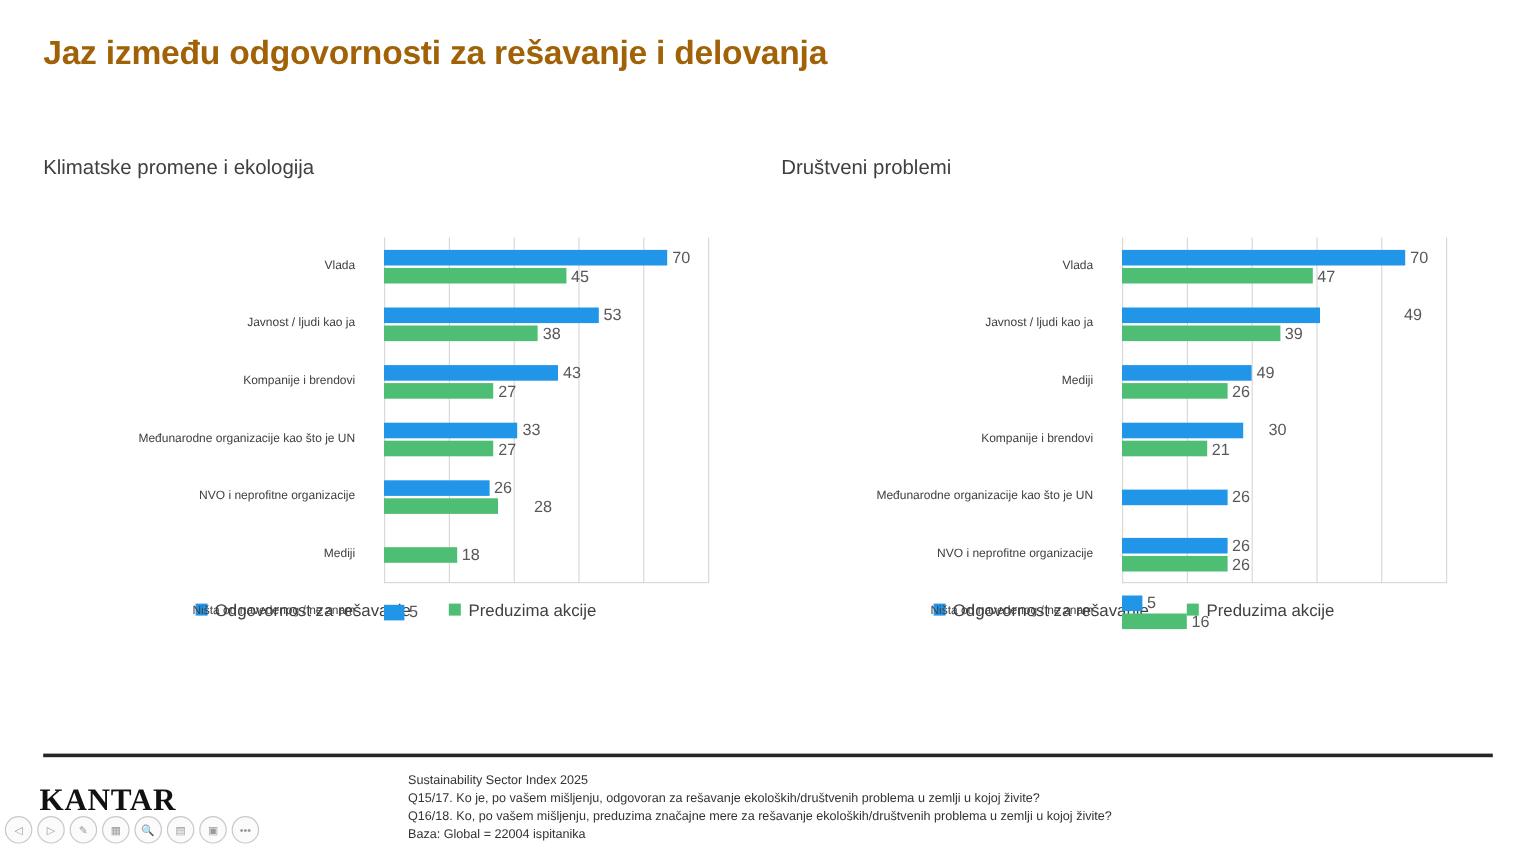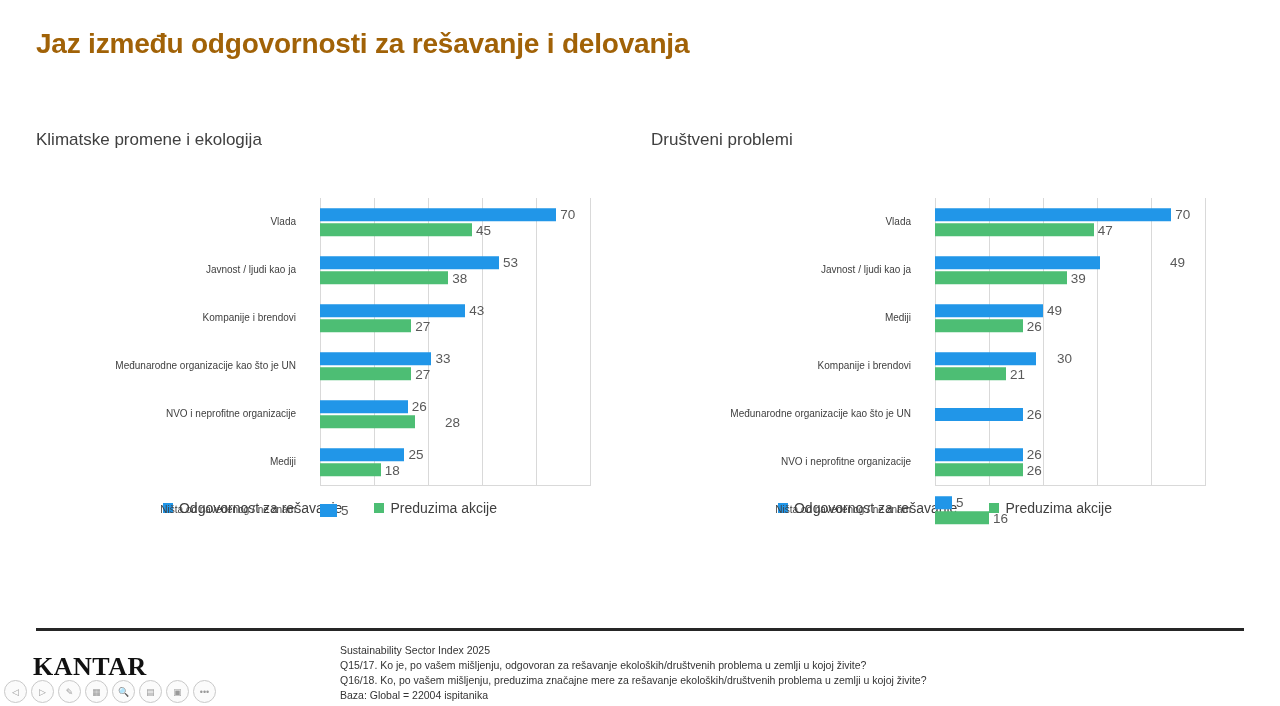--- a/index.html
+++ b/index.html
@@ -289,24 +289,20 @@
                   <div class="bar series-1" style="width: 94.5px;"></div>
                   <div class="bar-value" style="left: 108px; margin-left: 13px;">28</div>
                 </div>
               </div>
             </div>
           </div>
           <div class="row">
             <div class="row-label" style="width: 290px;">Mediji</div>
             <div class="row-bars">
               <div class="bargroup">
-                <div class="bar-line">
-                  <div class="bar series-0" style="width: 84.375px;"></div>
-                  <div class="bar-value" style="left: 84.375px;">25</div>
-                </div>
                 <div class="bar-line">
                   <div class="bar series-1" style="width: 60.75px;"></div>
                   <div class="bar-value" style="left: 60.75px;">18</div>
                 </div>
               </div>
             </div>
           </div>
           <div class="row">
             <div class="row-label" style="width: 290px;">Ništa od navedenog / ne znam</div>
             <div class="row-bars">

